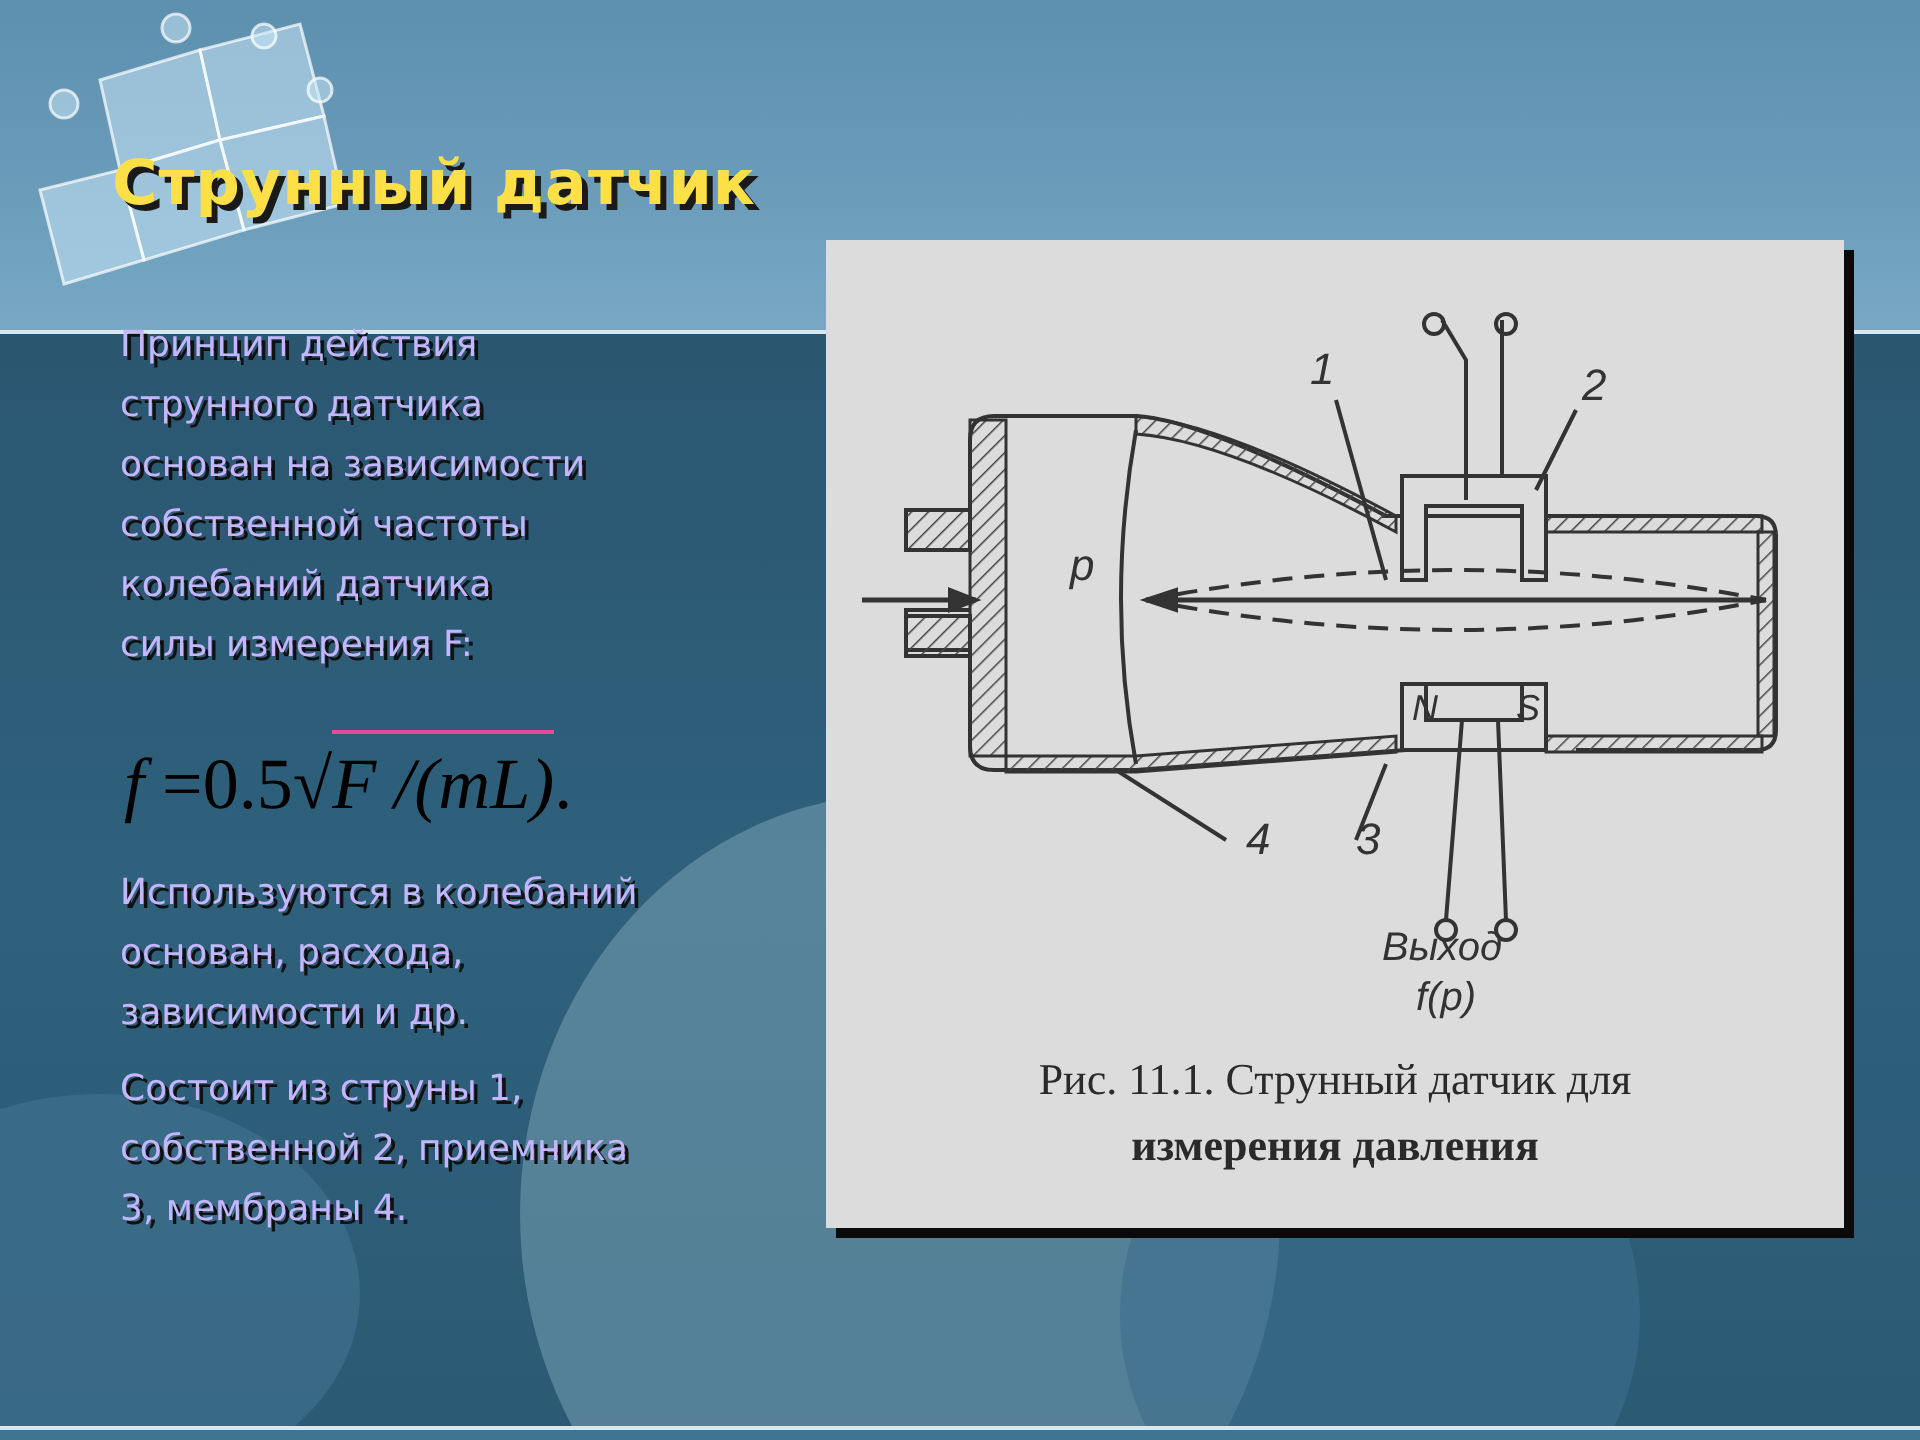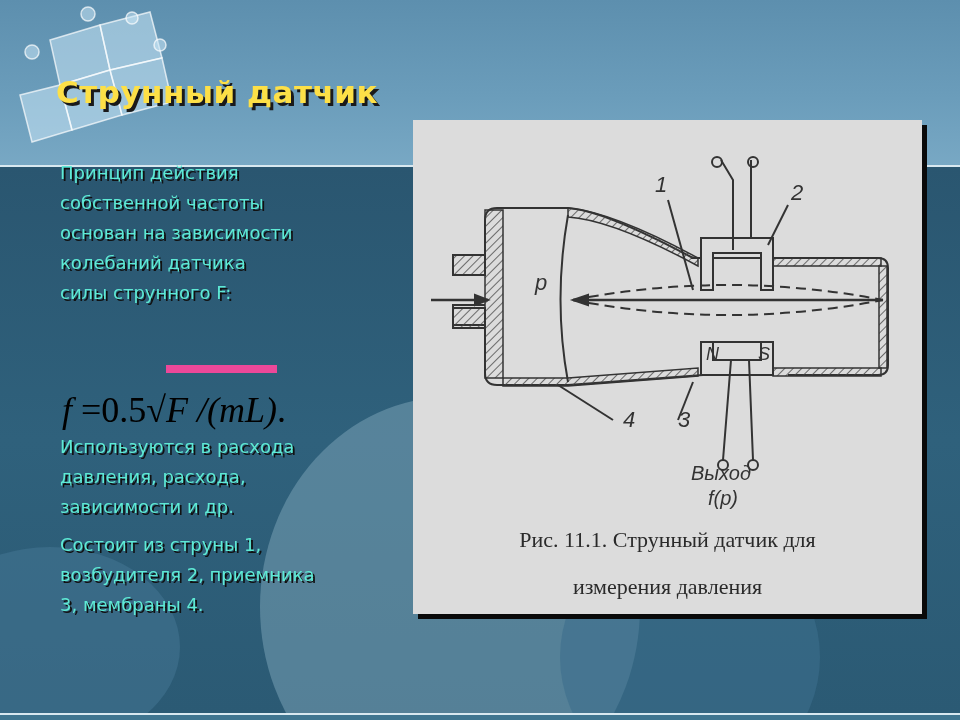--- a/index.html
+++ b/index.html
@@ -9,27 +9,27 @@
     background: linear-gradient(180deg, #5d8fae 0%, #6b9dbb 60%, #78a8c4 100%); }
   .bg-line-top { position:absolute; left:0; top:165px; width:960px; height:2px; background:#d8e8f0; }
   .bg-main { position:absolute; left:0; top:167px; width:960px; height:546px;
     background: linear-gradient(180deg, #2a5670 0%, #2f617c 50%, #2b5a74 100%); overflow:hidden; }
   .blob { position:absolute; border-radius:50%; background:rgba(140,175,195,0.45); }
   .bg-line-bottom { position:absolute; left:0; top:713px; width:960px; height:2px; background:#d8e8f0; }
   .bg-footer { position:absolute; left:0; top:715px; width:960px; height:5px; background:#3f7590; }
   .puzzle { position:absolute; left:10px; top:0; width:170px; height:160px; }
   .title { position:absolute; left:56px; top:74px; font-size:31px; font-weight:bold; color:#fde047;
     text-shadow: 3px 3px 0 #1a1a1a; letter-spacing:0.5px; white-space:nowrap; }
-  .para { position:absolute; left:60px; width:320px; color:#5eead4; font-size:18px; line-height:30px;
+  .para { position:absolute; left:60px; width:320px; color:#c4b5fd; font-size:18px; line-height:30px;
     text-shadow: 2px 2px 0 #111; }
   .para span { display:block; white-space:nowrap; }
   .formula { position:absolute; left:62px; top:365px; font-family:"Liberation Serif","DejaVu Serif",serif;
     font-size:36px; color:#000; white-space:nowrap; }
   .formula i { font-style:italic; }
-  .sqrt-bar { display:inline-block; border-top:8px solid #ec4899; padding-top:16px; }
+  .sqrt-bar { display:inline-block; border-top:2px solid #ec4899; padding-top:4px; }
   .figure { position:absolute; left:413px; top:120px; width:509px; height:494px; background:#dcdcdc;
     box-shadow: 5px 5px 0 #0a0a0a; overflow:hidden; }
   .figure svg { position:absolute; left:0; top:0; }
   .caption { position:absolute; left:0; width:509px; text-align:center; font-family:"Liberation Serif","DejaVu Serif",serif;
     color:#2a2a2a; font-size:22px; line-height:30px; }
 </style>
 </head>
 <body>
 
 <div class="bg-top"></div>
@@ -53,40 +53,41 @@
     <circle cx="122" cy="18" r="6"></circle>
     <circle cx="22" cy="52" r="7"></circle>
     <circle cx="150" cy="45" r="6"></circle>
   </g>
 </svg>
 
 <div class="title">Струнный датчик</div>
 
 <div class="para" style="top:158px;">
   <span>Принцип действия</span>
+  <span>струнного датчика</span>
+  <span>основан на зависимости</span>
   <span>собственной частоты</span>
-  <span>основан на зависимости</span>
   <span>колебаний датчика</span>
-  <span>силы струнного F:</span>
+  <span>силы измерения F:</span>
 </div>
 
 <div class="formula">
   <i>f</i>
   <span>=</span><span>0.5</span><span>√</span><span class="sqrt-bar"><i>F /(mL)</i></span><span>.</span>
 </div>
 
 <div class="para" style="top:432px;">
-  <span>Используются в расхода</span>
-  <span>давления, расхода,</span>
+  <span>Используются в колебаний</span>
+  <span>основан, расхода,</span>
   <span>зависимости и др.</span>
 </div>
 
 <div class="para" style="top:530px;">
   <span>Состоит из струны 1,</span>
-  <span>возбудителя 2, приемника</span>
+  <span>собственной 2, приемника</span>
   <span>3, мембраны 4.</span>
 </div>
 
 <div class="figure">
   <svg width="509" height="494" viewBox="0 0 509 494">
     <defs>
       <pattern id="hatch" width="6" height="6" patternUnits="userSpaceOnUse" patternTransform="rotate(45)">
         <line x1="0" y1="0" x2="0" y2="6" stroke="#444" stroke-width="1.5"></line>
       </pattern>
     </defs>
@@ -134,14 +135,14 @@
       <text x="210" y="307">4</text>
       <text x="265" y="307">3</text>
       <text x="122" y="170">p</text>
       <text x="293" y="240" font-size="18">N</text>
       <text x="345" y="240" font-size="18">S</text>
       <text x="278" y="360" font-size="20">Выход</text>
       <text x="295" y="385" font-size="20">f(p)</text>
     </g>
   </svg>
   <div class="caption" style="top:405px;">Рис.  11.1.  Струнный  датчик  для</div>
-  <div class="caption" style="top:452px;">измерения давления</div>
+  <div class="caption" style="top:438px;font-weight:bold;">измерения давления</div>
 </div>
 
 </body></html>

